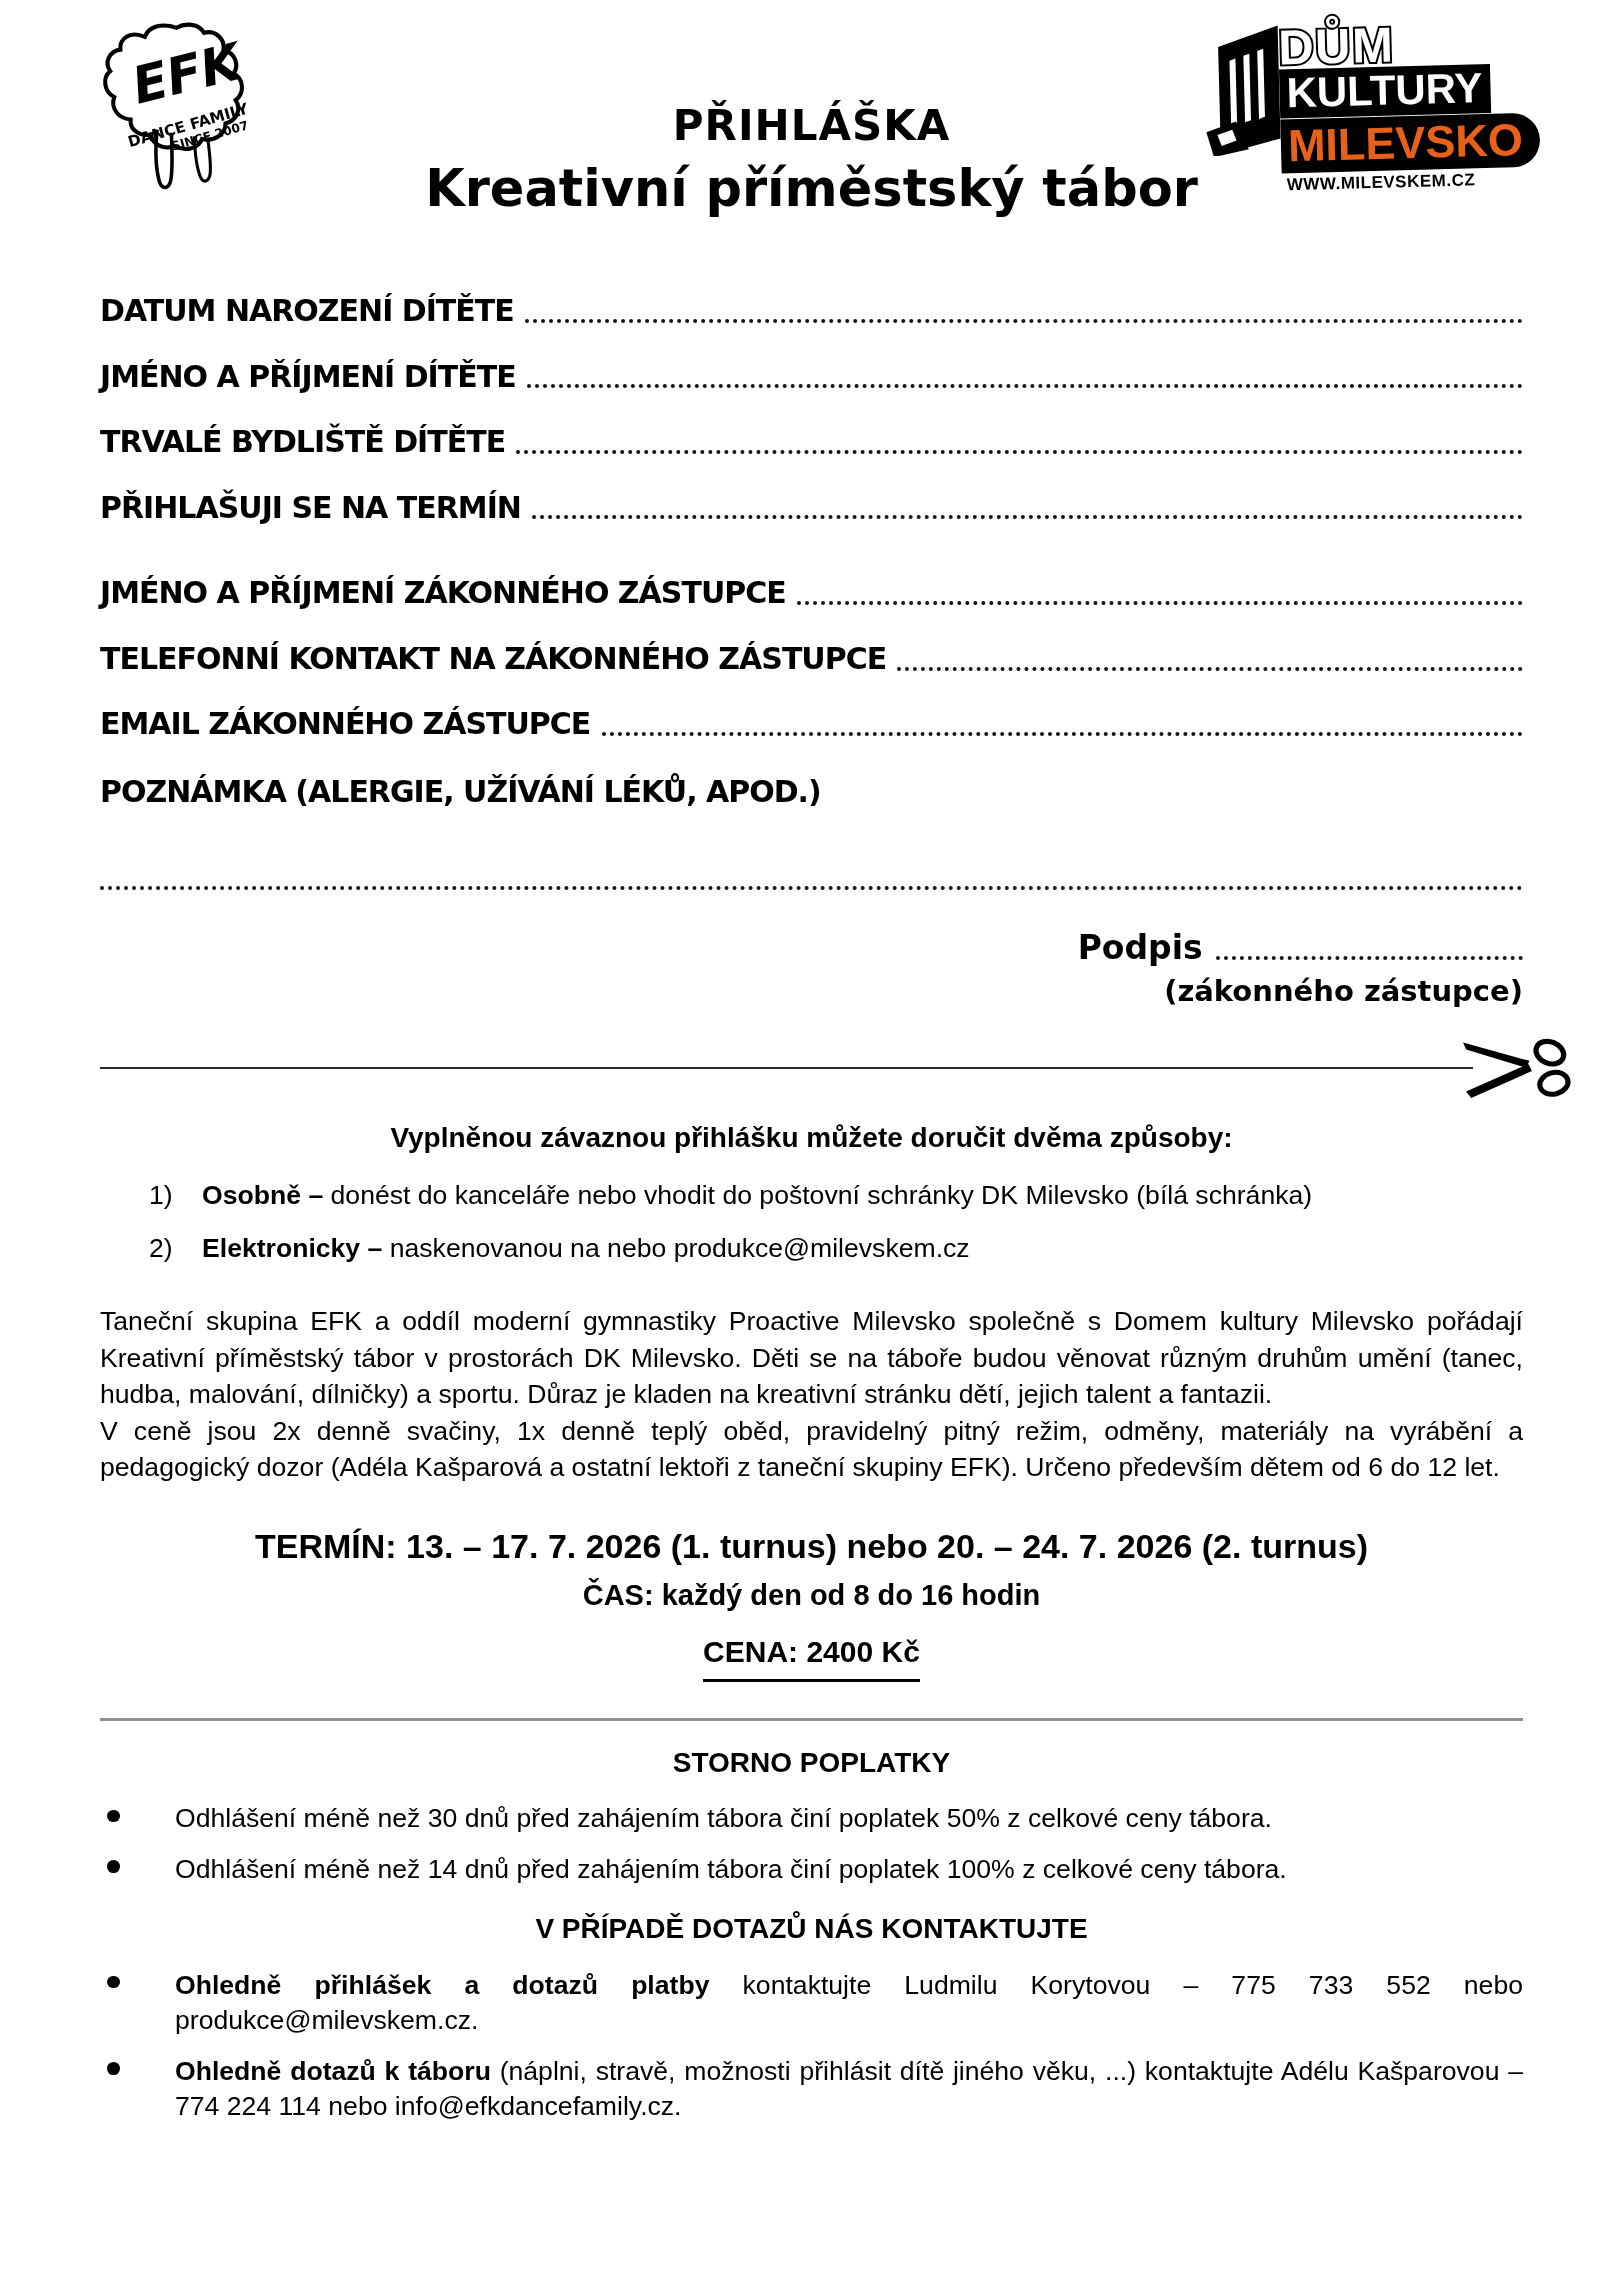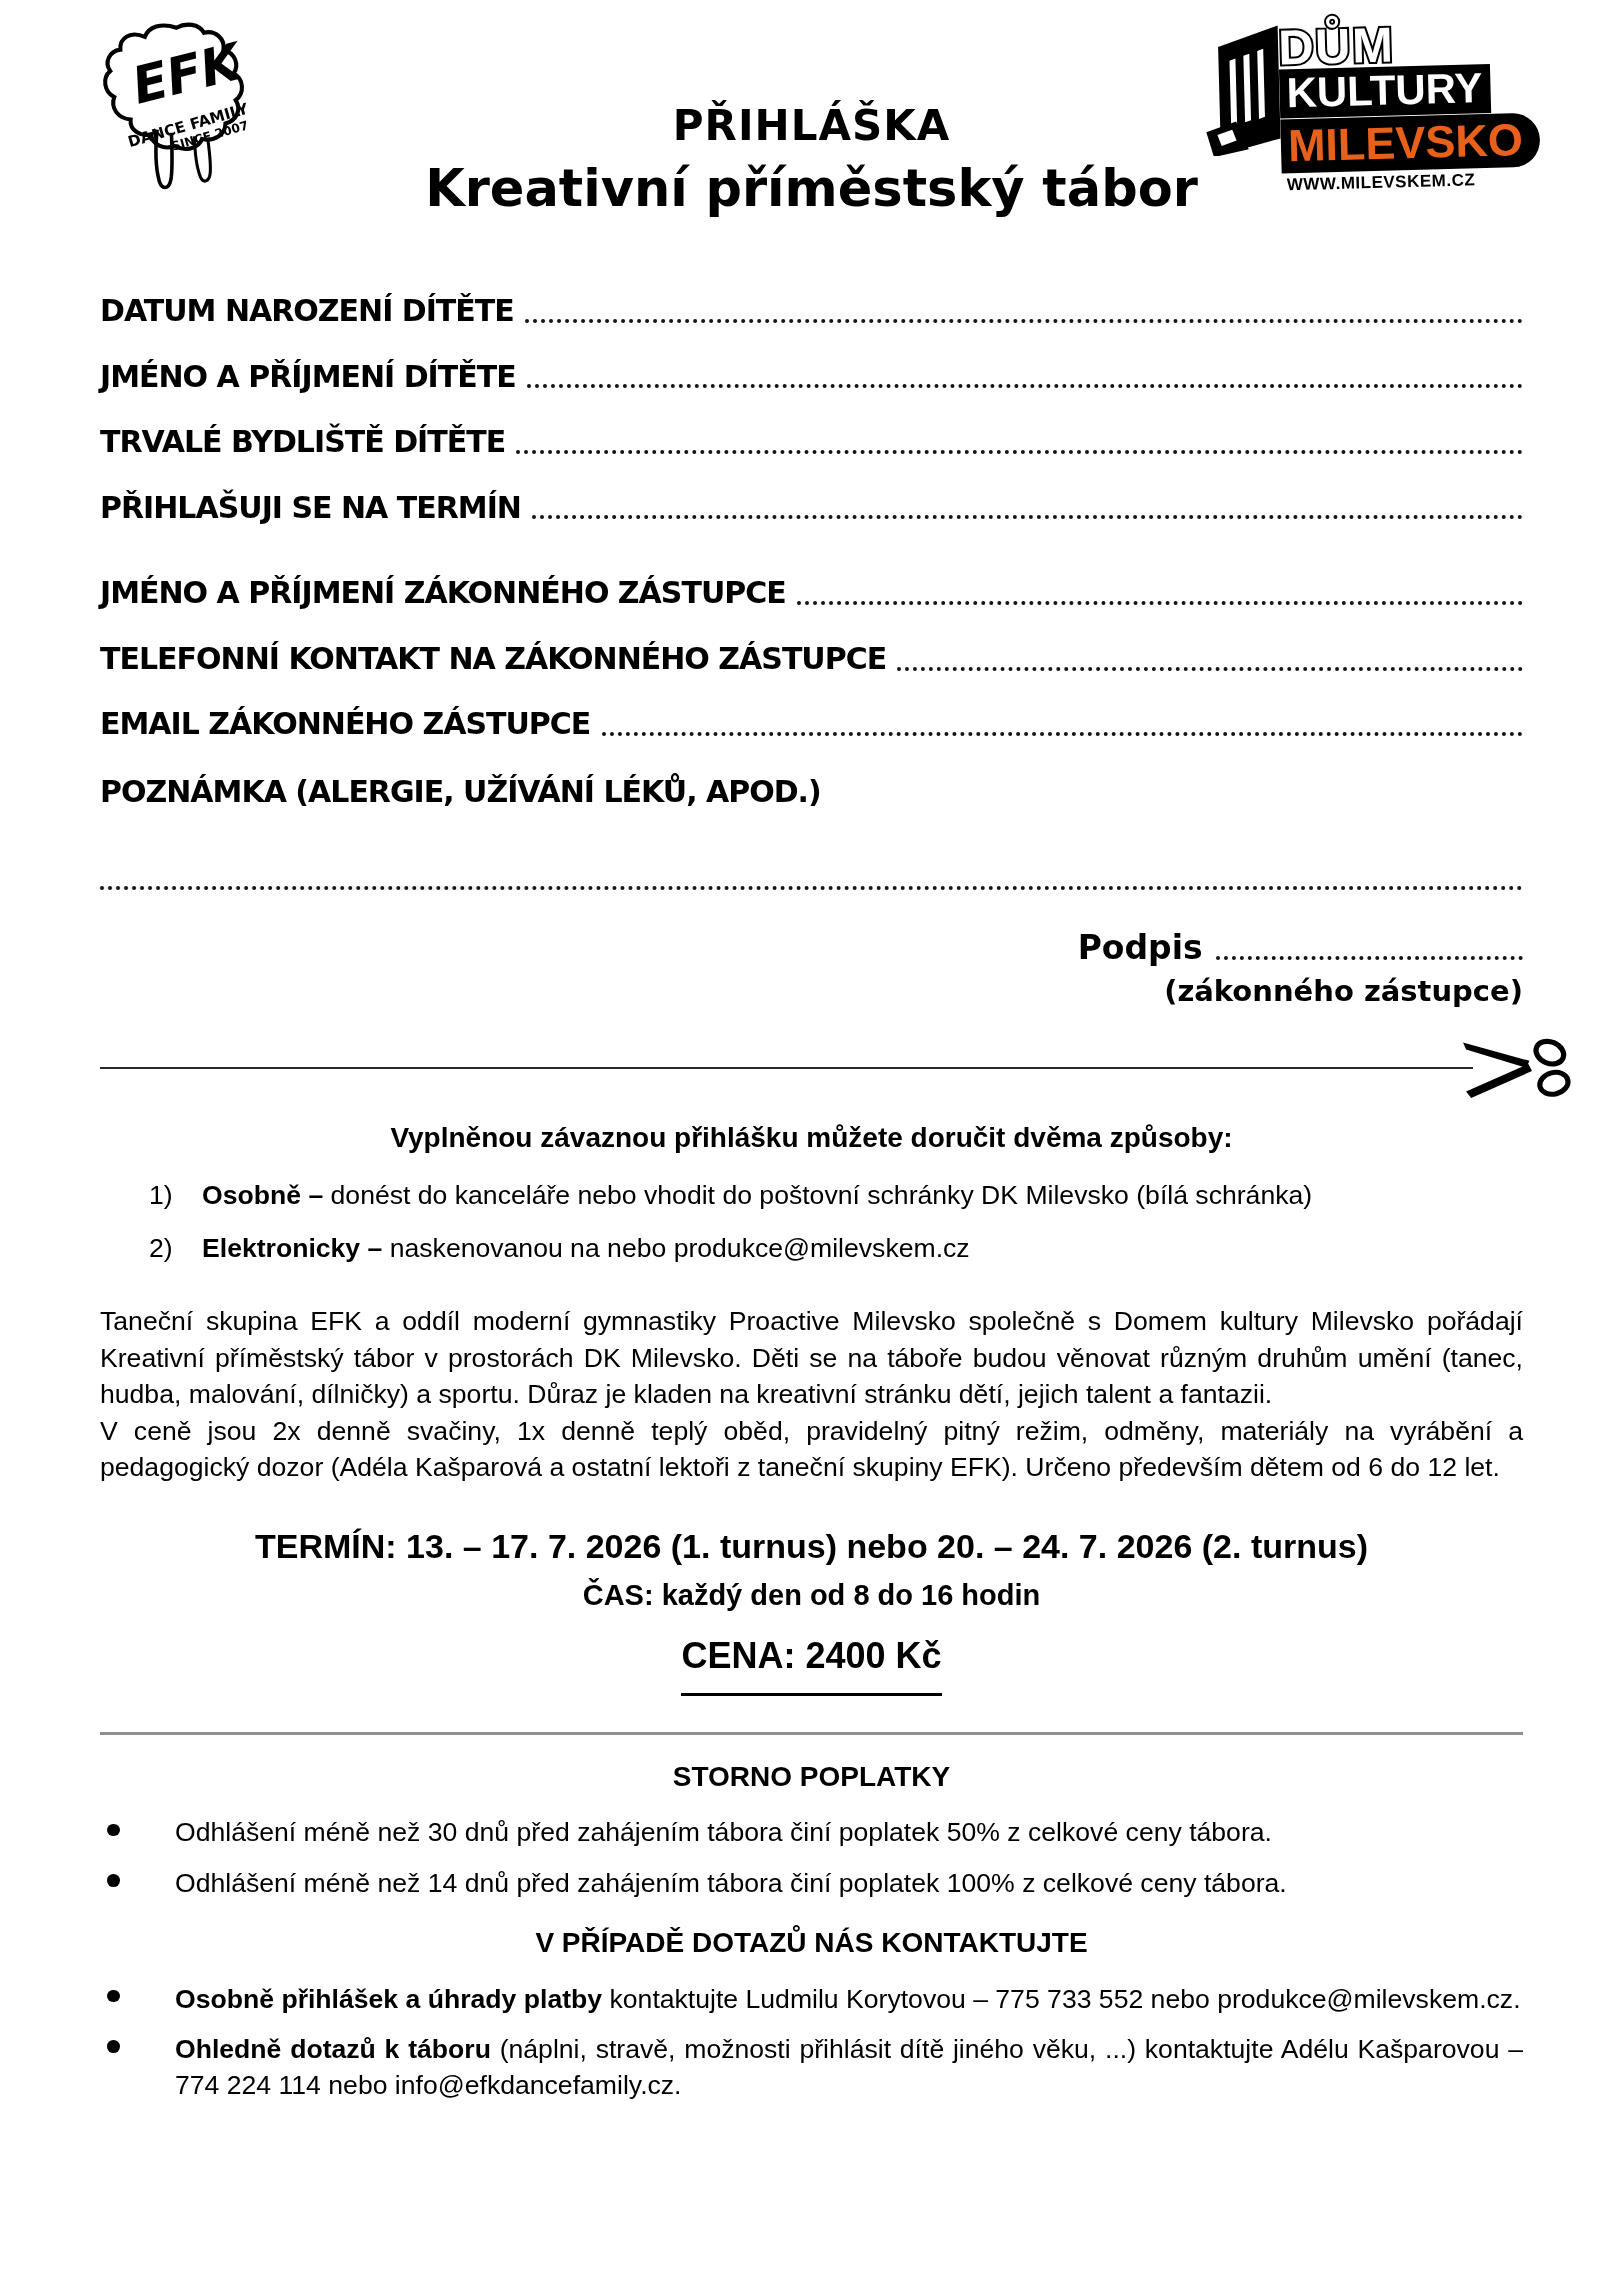--- a/index.html
+++ b/index.html
@@ -46,21 +46,21 @@
   .dtext{flex:1;}
 
   
   .para{text-align:justify;font-size:26.6px;line-height:1.37;}
   .para.first{margin-top:38px;}
 
   
   .termin{text-align:center;font-weight:bold;font-size:34px;margin-top:41px;}
   .cas{text-align:center;font-weight:bold;font-size:29px;margin-top:13.3px;}
   .cena-wrap{text-align:center;margin-top:23.5px;}
-  .cena{display:inline-block;font-weight:bold;font-size:36px;border-bottom:3.6px solid #000;padding-bottom:16px;}
+  .cena{display:inline-block;font-weight:bold;font-size:30px;border-bottom:3.6px solid #000;padding-bottom:10px;}
   .divider{margin-top:36px;border-top:3.1px solid #8f8f8f;height:0;}
 
   
   .sec-h{text-align:center;font-weight:bold;font-size:28px;margin-top:25.6px;}
   .blist{margin-top:22.5px;}
   .bitem{display:flex;font-size:26.6px;line-height:1.33;margin-bottom:15.3px;}
   .bullet-col{flex:none;width:43px;padding-top:8.2px;}
   .bullet{display:block;width:12.8px;height:12.8px;border-radius:50%;background:#000;margin-left:7.2px;}
   .btext{flex:1;text-align:justify;margin-left:32px;}
   b{font-weight:bold;}
@@ -198,21 +198,21 @@
         <span class="btext">Odhlášení méně než 14 dnů před zahájením tábora činí poplatek 100% z celkové ceny tábora.</span>
       </div>
     </div>
 
     <div class="sec-h">V PŘÍPADĚ DOTAZŮ NÁS KONTAKTUJTE</div>
     <div class="blist">
       <div class="bitem">
         <span class="bullet-col">
             <span class="bullet"></span>
           </span>
-        <span class="btext"><b>Osobně přihlášek a úhrady platby</b><span> kontaktujte Ludmilu Korytovou – 775 733 552 nebo produkce@milevskem.cz.</span></span>
+        <span class="btext"><b>Ohledně přihlášek a dotazů platby</b><span> kontaktujte Ludmilu Korytovou – 775 733 552 nebo produkce@milevskem.cz.</span></span>
       </div>
       <div class="bitem">
         <span class="bullet-col">
             <span class="bullet"></span>
           </span>
         <span class="btext"><b>Ohledně dotazů k táboru</b><span> (náplni, stravě, možnosti přihlásit dítě jiného věku, ...) kontaktujte Adélu Kašparovou – 774 224 114 nebo info@efkdancefamily.cz.</span></span>
       </div>
     </div>
   </div>
 </div>

